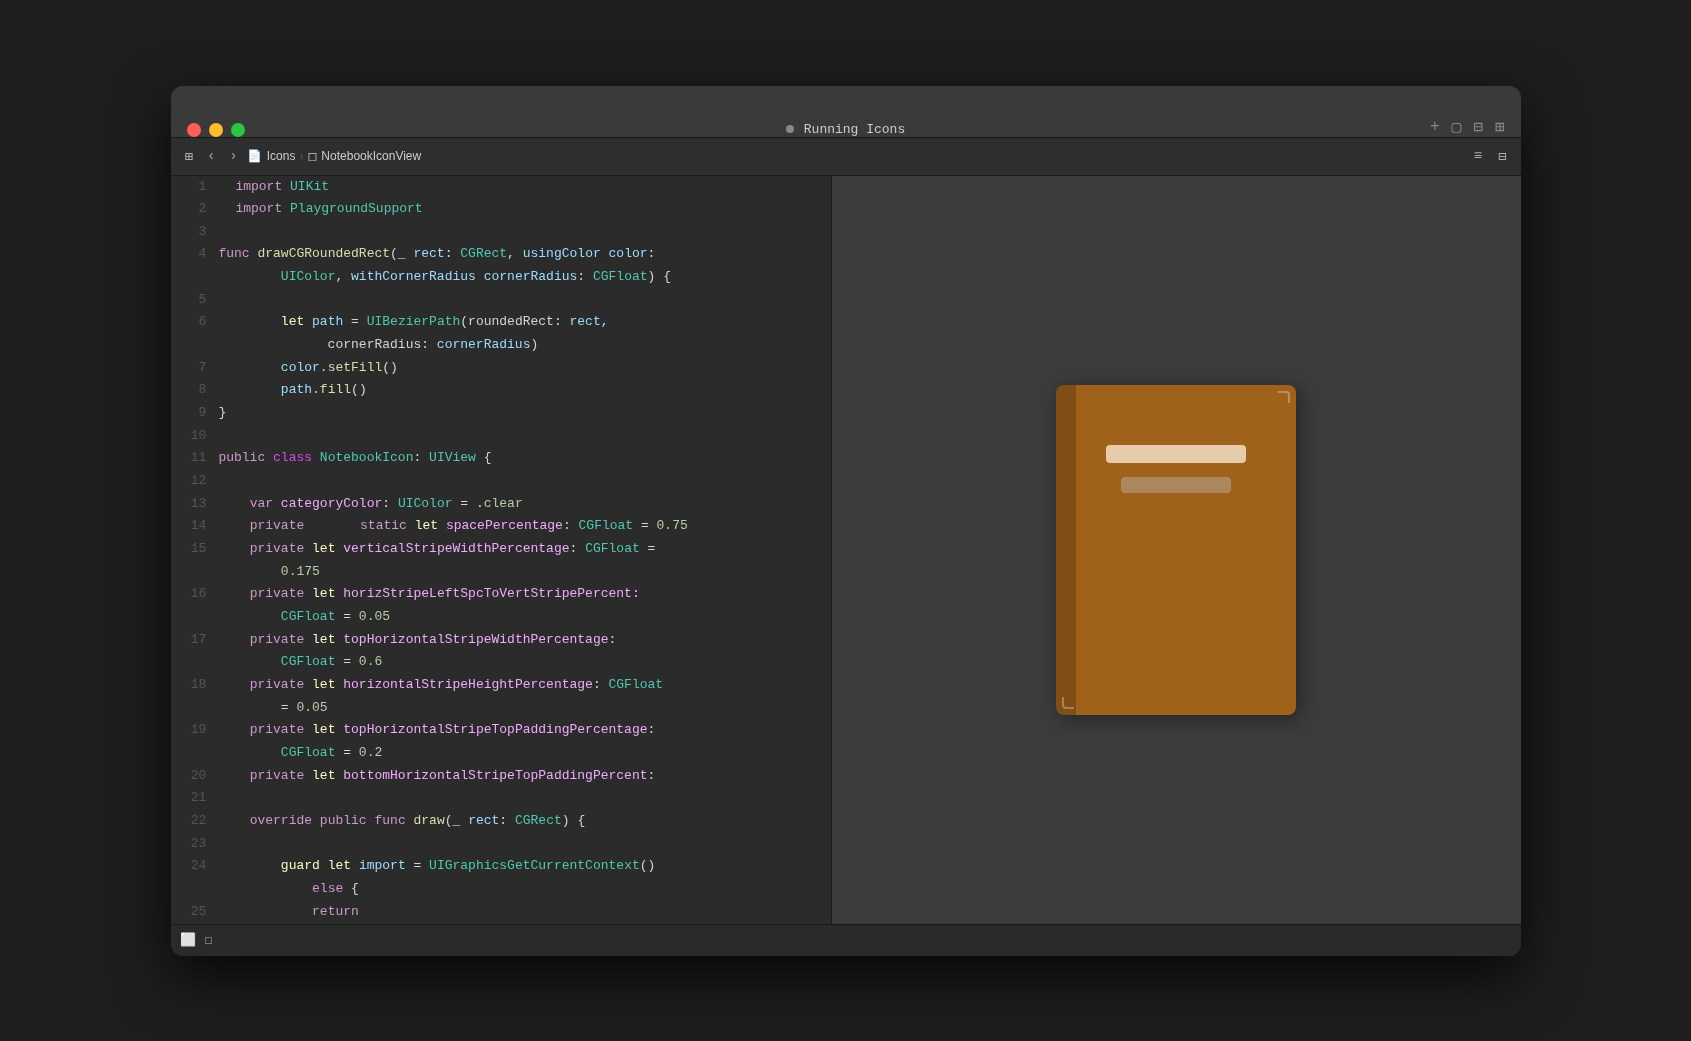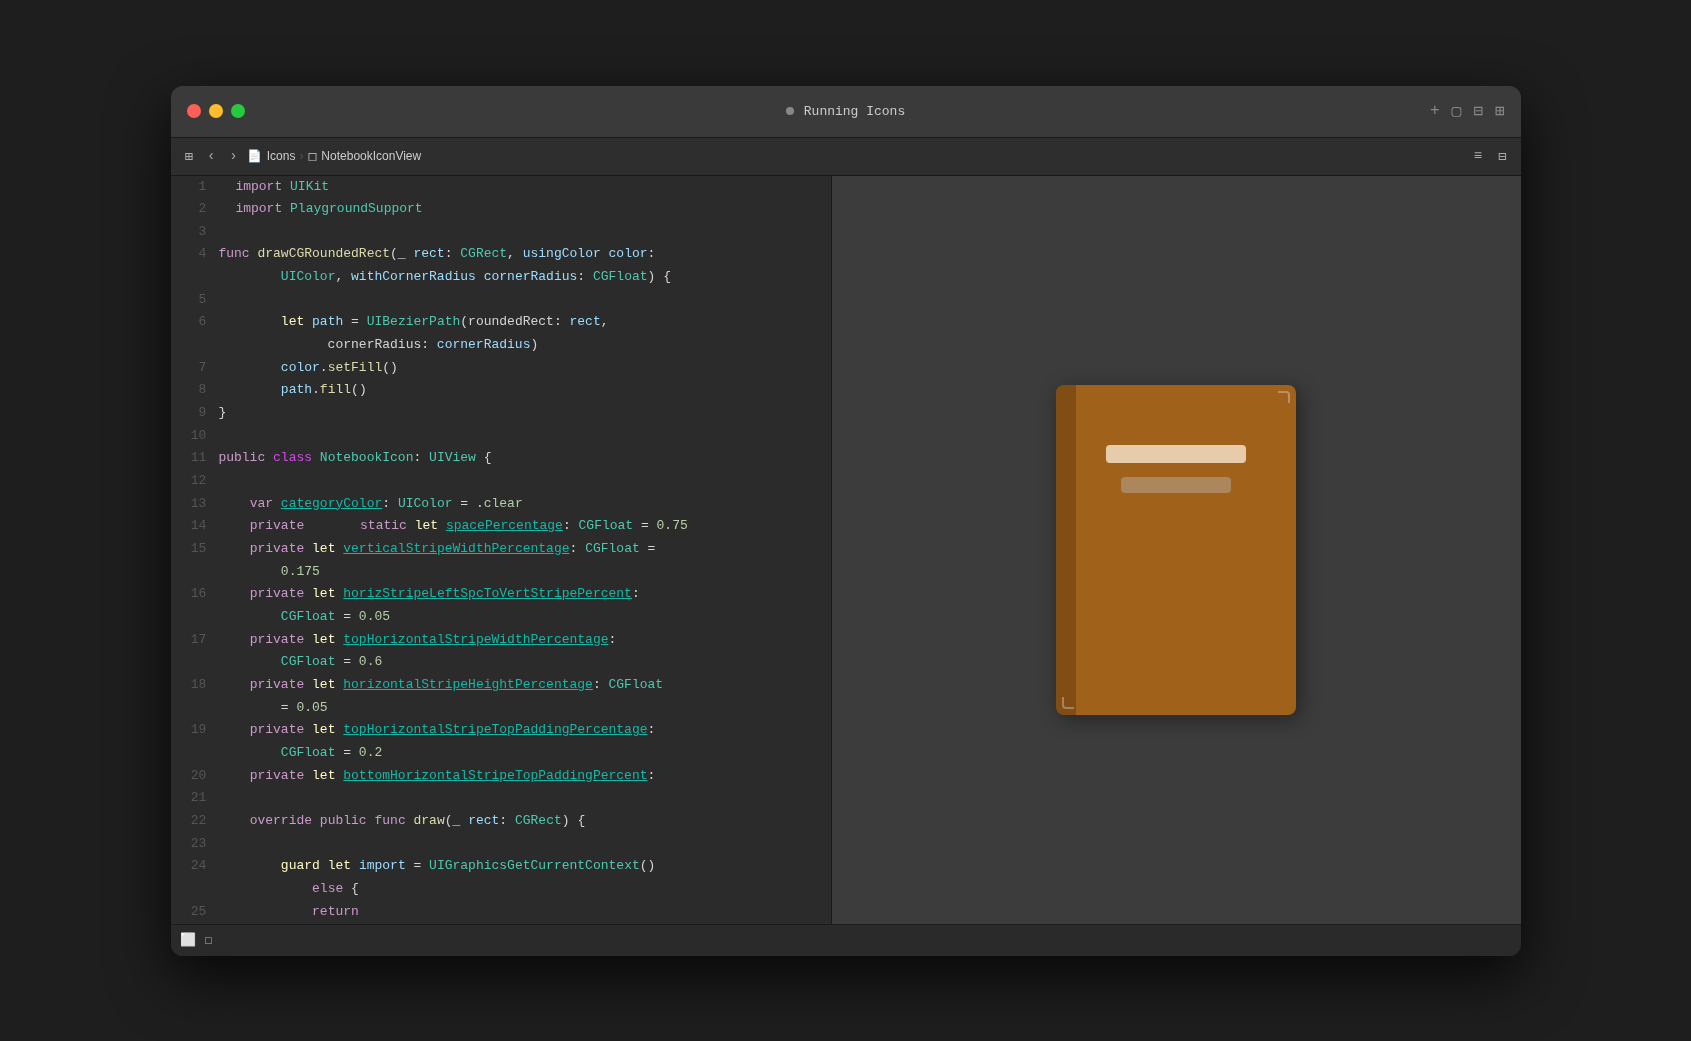--- a/index.html
+++ b/index.html
@@ -19,21 +19,21 @@
       border-radius: 12px;
       box-shadow: 0 20px 60px rgba(0,0,0,0.8);
       display: flex;
       flex-direction: column;
       overflow: hidden;
     }
     .title-bar {
       background: #3a3a3a;
       height: 52px;
       display: flex;
-      align-items: center;
+      align-items: flex-end;
       justify-content: center;
       position: relative;
       flex-shrink: 0;
       border-bottom: 1px solid #1a1a1a;
     }
     .traffic-lights {
       position: absolute;
       left: 16px;
       display: flex;
       gap: 8px;
@@ -166,21 +166,21 @@
     .kw-static { color: #cc99cd; margin-left: 48px; }
     .kw-let { color: #fef9c3; }
     .kw-override { color: #cc99cd; }
     .kw-guard { color: #fef9c3; }
     .kw-else { color: #cc99cd; }
     .kw-return { color: #cc99cd; }
     .type-name { color: #4ec9b0; }
     .method-name { color: #dcdcaa; }
     .param-name { color: #9cdcfe; }
     .num-val { color: #b5cea8; }
-    .prop-name { color: #14b8a6; text-decoration: underline; }
+    .prop-name { color: #f0abfc; }
     .bottom-bar {
       background: #2a2a2a;
       height: 32px;
       display: flex;
       align-items: center;
       padding: 0 10px;
       border-top: 1px solid #1a1a1a;
       flex-shrink: 0;
       gap: 8px;
     }

